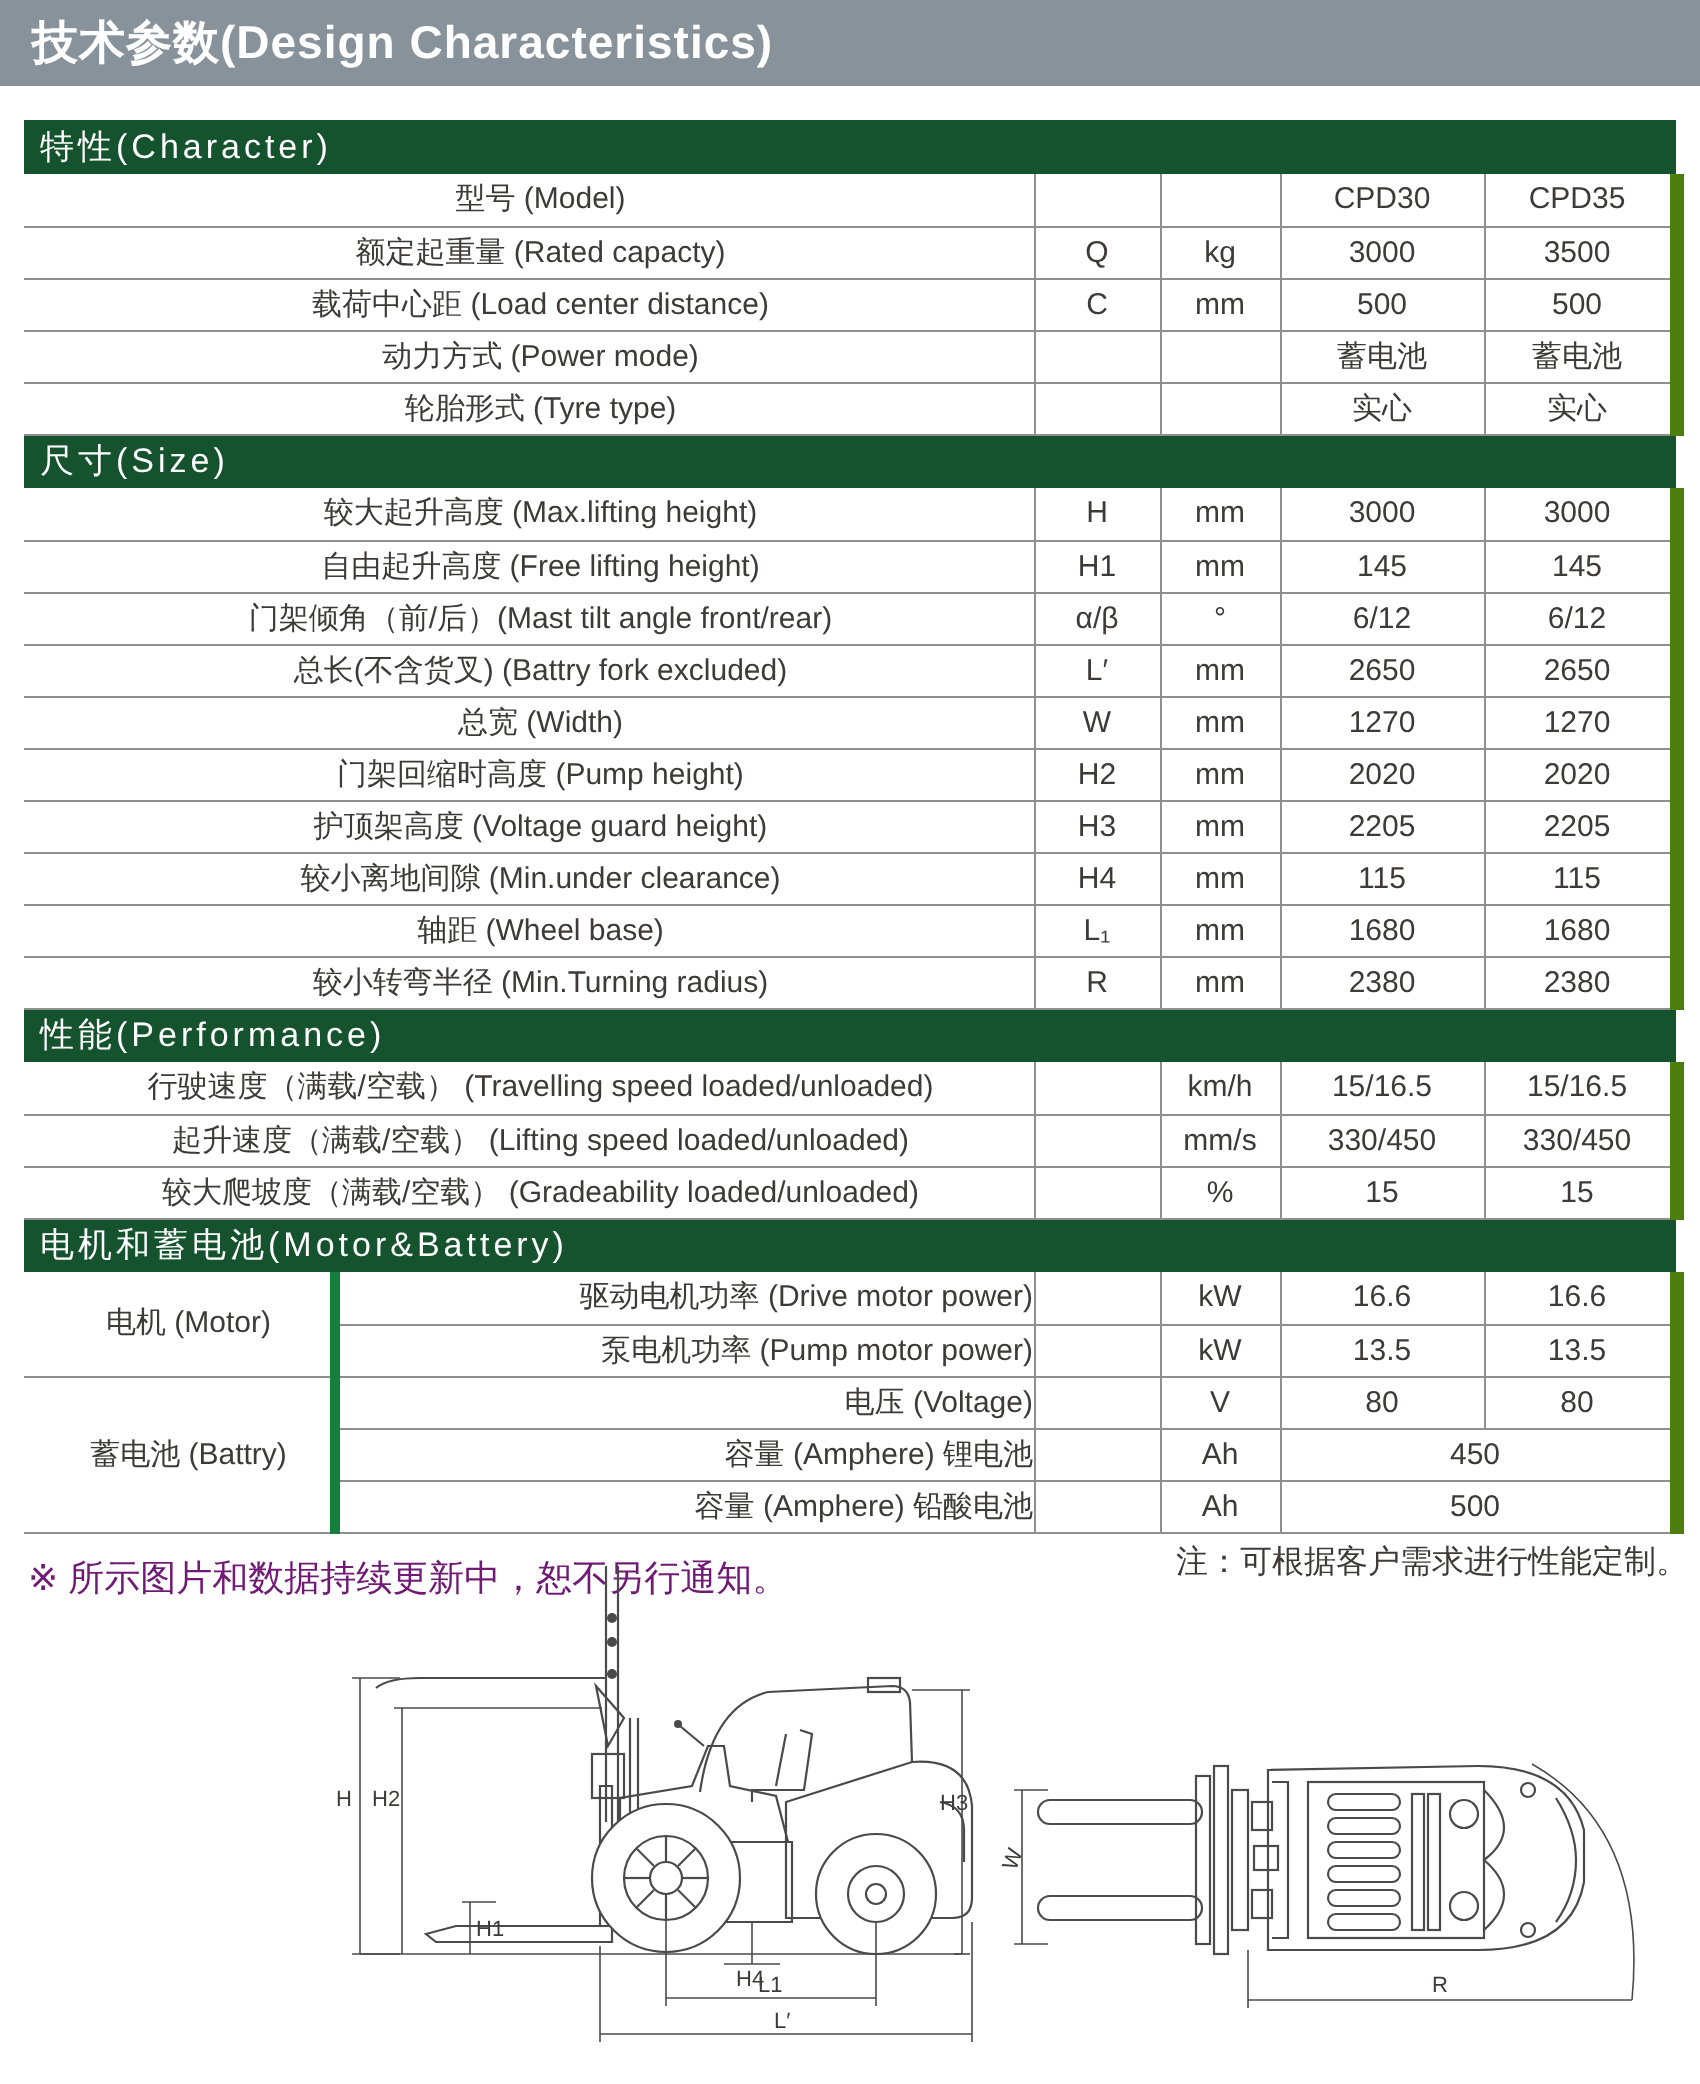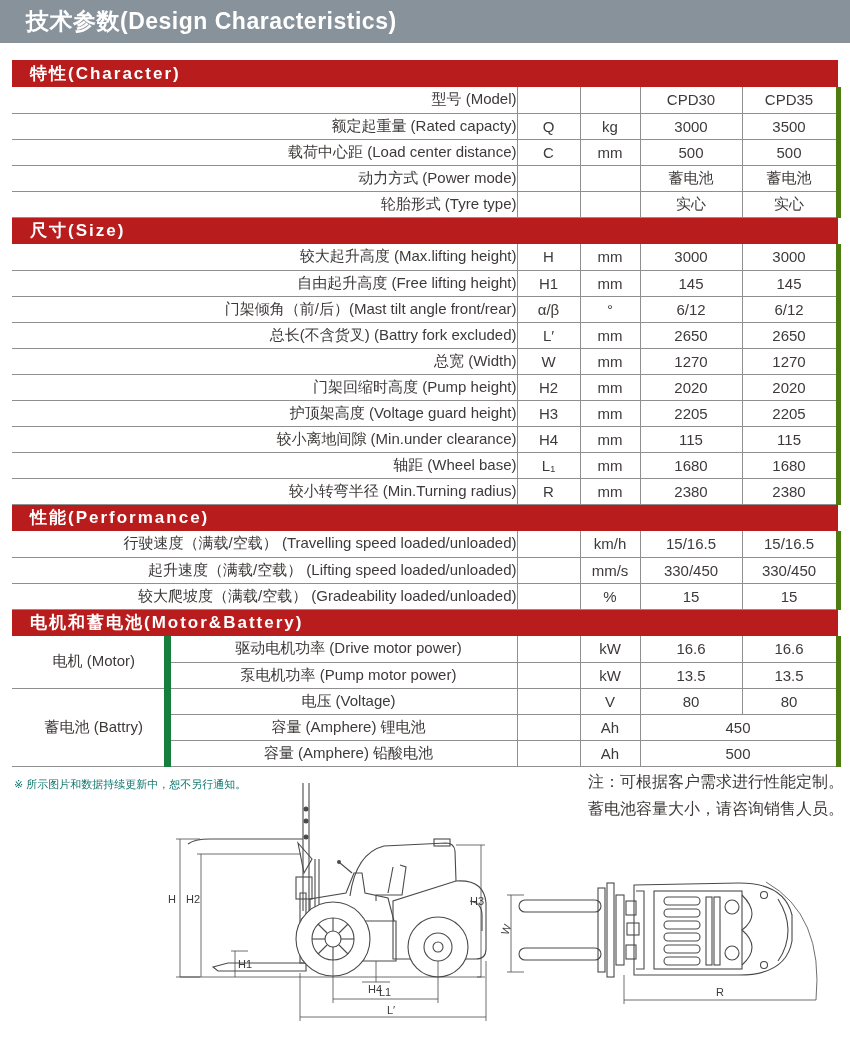--- a/index.html
+++ b/index.html
@@ -2,46 +2,46 @@
 <html><head>
 <meta charset="utf-8">
 <style>
   * { margin:0; padding:0; box-sizing:border-box; }
   html,body { width:850px; background:#fff; font-family:"Liberation Sans","DejaVu Sans",sans-serif; color:#3e3a39; }
   body { width:850px; height:1042px; overflow:hidden; position:relative; }
 
   .titlebar{
     width:850px; height:43px; background:#87929b;
     color:#ffffff; font-weight:bold; font-size:23px;
-    line-height:43px; padding-left:26px; letter-spacing:.5px;
+    line-height:43px; padding-left:16px; letter-spacing:.5px;
   }
 
   table.spec{
     border-collapse:collapse; table-layout:fixed;
     width:826px; margin:17px 0 0 12px;
   }
   table.spec td{
     border-bottom:1px solid #8f8f8f;
     height:26px; font-size:15px; color:#3e3a39;
     overflow:hidden; white-space:nowrap;
   }
-  td.label{ text-align:right; padding-left:12px; }
+  td.label{ text-align:center; padding-left:12px; }
   td.group{ text-align:center; padding-left:12px; }
-  td.sublabel{ text-align:center; padding-left:10px; border-left:7px solid #15803d; }
+  td.sublabel{ text-align:right; padding-left:10px; border-left:5px solid #15803d; }
   td.c{ text-align:center; }
   td.sym,td.unit,td.val{ border-left:1px solid #8f8f8f; }
-  td.val:last-child{ border-right:5px solid #4d7c0f; }
+  td.val:last-child{ border-right:7px solid #4d7c0f; }
   tr.sec td{
-    background:#b91c1c; color:#fff; font-weight:bold; font-size:17px;
-    letter-spacing:2px; padding-left:18px; height:27px;
+    background:#14532d; color:#fff; font-weight:normal; font-size:17px;
+    letter-spacing:2px; padding-left:8px; height:27px;
     border-left:none; border-right:none; border-bottom:none; border-top:none;
   }
 
   .bottom{ position:relative; width:850px; height:276px; }
-  .note-left{ position:absolute; left:14px; top:10px; font-size:11px; color:#0f766e; }
+  .note-left{ position:absolute; left:14px; top:10px; font-size:18px; color:#701a75; }
   .note-right{ position:absolute; right:6px; top:1px; font-size:16px; line-height:27px; color:#3e3a39; text-align:left; }
 
   svg text{ font-family:"Liberation Sans","DejaVu Sans",sans-serif; font-size:11px; fill:#3e3a39; }
   .svg-side{ position:absolute; left:138px; top:14px; }
   .svg-top{ position:absolute; left:494px; top:88px; }
   svg .ln{ stroke:#4a4a4a; stroke-width:1.1; fill:none; }
   svg .dim{ stroke:#4a4a4a; stroke-width:.8; fill:none; }
   svg .wh{ stroke:#4a4a4a; stroke-width:1.1; fill:#ffffff; }
 </style>
 </head>
@@ -234,21 +234,20 @@
         <td class="c unit">Ah</td>
         <td class="c val" colspan="2">500</td>
       </tr>
     </tbody>
 </table>
 
 <div class="bottom">
   <div class="note-left">※ 所示图片和数据持续更新中，恕不另行通知。</div>
   <div class="note-right">
     <div>注：可根据客户需求进行性能定制。</div>
-    <div>蓄电池容量大小，请咨询销售人员。</div>
   </div>
 
   <svg class="svg-side" width="360" height="260" viewBox="0 0 360 260">
 
     <line class="ln" x1="165" y1="2" x2="165" y2="130"></line>
     <line class="ln" x1="171" y1="2" x2="171" y2="130"></line>
     <circle cx="168" cy="28" r="2.5" fill="#4a4a4a" stroke="none"></circle>
     <circle cx="168" cy="40" r="2.5" fill="#4a4a4a" stroke="none"></circle>
     <circle cx="168" cy="56" r="2.5" fill="#4a4a4a" stroke="none"></circle>
 

